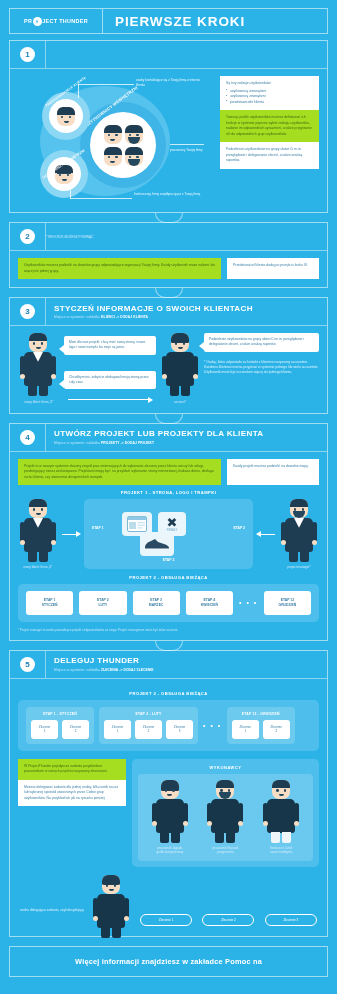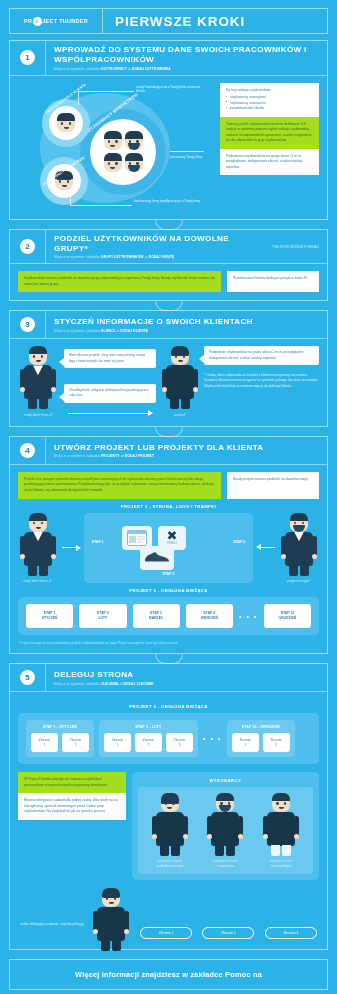--- a/index.html
+++ b/index.html
@@ -267,26 +267,20 @@
   </div>
   <div class="title-cell">
     <span class="maintitle">PIERWSZE KROKI</span>
   </div>
 </div>
 
 <div class="panel">
   <div class="step-head">
     <div class="step-num-cell">
       <div class="step-num">1</div>
-    </div>
-    <div class="step-title-wrap">
-      <div class="step-title">WPROWADŹ DO SYSTEMU DANE SWOICH PRACOWNIKÓW I WSPÓŁPRACOWNIKÓW</div>
-      <div class="step-sub">
-        <span>Miejsce w systemie: zakładka </span><b>UŻYTKOWNICY -&gt; DODAJ UŻYTKOWNIKA</b>
-      </div>
     </div>
   </div>
 
   <div class="step-body">
     <div class="s1-wrap">
 
       <div class="s1-left">
         <div class="blob big"></div>
         <div class="ring r-int"></div>
         <div class="disc d-int">
@@ -369,26 +363,20 @@
     </div>
   </div>
 </div>
 <div class="chev"></div>
 
 <div class="panel">
   <div class="step-head">
     <div class="step-num-cell">
       <div class="step-num">2</div>
     </div>
-    <div class="step-title-wrap">
-      <div class="step-title">PODZIEL UŻYTKOWNIKÓW NA DOWOLNE GRUPY*</div>
-      <div class="step-sub">
-        <span>Miejsce w systemie: zakładka </span><b>GRUPY UŻYTKOWNIKÓW -&gt; DODAJ GRUPĘ</b>
-      </div>
-    </div>
     <div class="step-note">*TEN KROK MOŻESZ POMINĄĆ</div>
   </div>
   <div class="step-body">
     <div class="s2-row">
       <div class="tbox green">Użytkowników możesz podzielić na dowolne grupy odpowiadające organizacji Twojej firmy. Każdy użytkownik może należeć do więcej niż jednej grupy.</div>
       <div class="tbox white">Przedstawiciel klienta dodaj po przejściu kroku III.</div>
     </div>
   </div>
 </div>
 <div class="chev"></div>
@@ -593,21 +581,21 @@
   </div>
 </div>
 <div class="chev"></div>
 
 <div class="panel">
   <div class="step-head">
     <div class="step-num-cell">
       <div class="step-num">5</div>
     </div>
     <div class="step-title-wrap">
-      <div class="step-title">DELEGUJ STRONA</div>
+      <div class="step-title">DELEGUJ THUNDER</div>
       <div class="step-sub">
         <span>Miejsce w systemie: zakładka </span><b>ZLECENIA -&gt; DODAJ ZLECENIE</b>
       </div>
     </div>
   </div>
   <div class="step-body">
     <div class="proj-title">PROJEKT 2 - OBSŁUGA BIEŻĄCA</div>
 
     <div class="proj-box">
       <div style="display:flex;align-items:center;gap:5px;">

